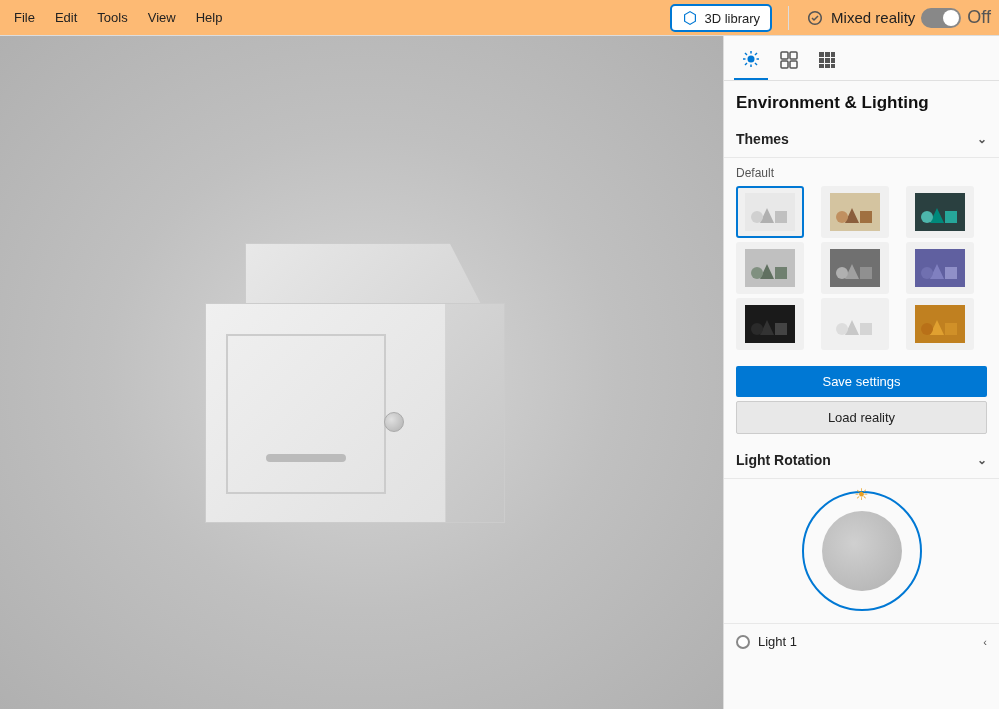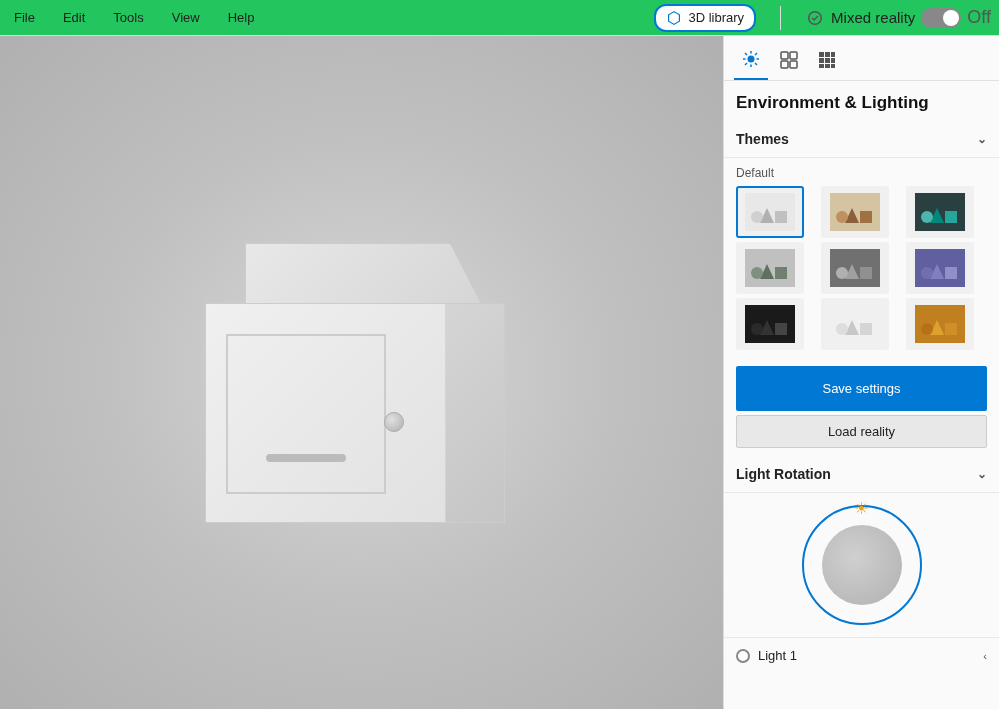--- a/index.html
+++ b/index.html
@@ -1,31 +1,31 @@
 <!DOCTYPE html>
 <html><head>
   <meta charset="utf-8">
   <style>
     * { margin: 0; padding: 0; box-sizing: border-box; }
     body { width: 999px; height: 709px; overflow: hidden; font-family: 'Segoe UI', sans-serif; background: #f0f0f0; display: flex; flex-direction: column; }
 
     
     .menubar {
       display: flex; align-items: center; height: 36px;
-      background: #22c55e; border-bottom: 1px solid #ddd;
-      padding: 0 8px; gap: 16px; flex-shrink: 0;
+      background: #fdba74; border-bottom: 1px solid #ddd;
+      padding: 0 8px; gap: 8px; flex-shrink: 0;
     }
     .menubar-item {
       font-size: 13px; color: #222; cursor: pointer; padding: 4px 6px;
       border-radius: 3px;
     }
     .menubar-spacer { flex: 1; }
     .toolbar-btn-3d {
-      display: flex; align-items: center; gap: 6px;
-      background: white; border: 2px solid #0078d4; border-radius: 12px;
+      display: flex; align-items: flex-end; gap: 6px;
+      background: white; border: 2px solid #0078d4; border-radius: 5px;
       padding: 4px 10px; font-size: 13px; color: #222; cursor: pointer;
     }
     .toolbar-btn-3d svg { color: #0078d4; }
     .mixed-reality-section {
       display: flex; align-items: center; gap: 6px;
       font-size: 13px; color: #222;
     }
     .toggle-switch {
       width: 40px; height: 20px; background: #888; border-radius: 10px;
       position: relative; cursor: pointer;
@@ -149,21 +149,21 @@
     }
     .theme-item.selected { border-color: #0078d4; }
     .theme-preview {
       width: 100%; height: 100%;
       display: flex; align-items: center; justify-content: center;
     }
 
     
     .btn-save {
       display: block; width: calc(100% - 24px); margin: 8px 12px 4px;
-      padding: 15px; background: #0078d4; color: white; border: none;
+      padding: 8px; background: #0078d4; color: white; border: none;
       border-radius: 2px; cursor: pointer; font-size: 13px; text-align: center;
     }
     .btn-load {
       display: block; width: calc(100% - 24px); margin: 0 12px 8px;
       padding: 8px; background: #e8e8e8; color: #222; border: 1px solid #ccc;
       border-radius: 2px; cursor: pointer; font-size: 13px; text-align: center;
     }
 
     
     .light-rotation-content {

